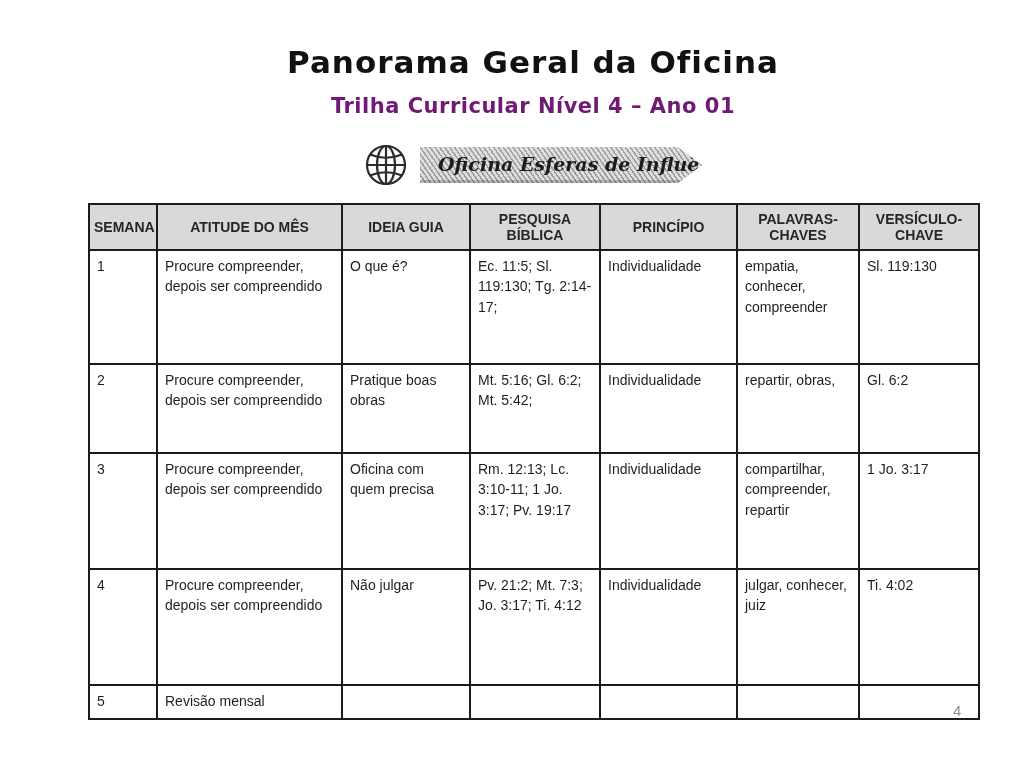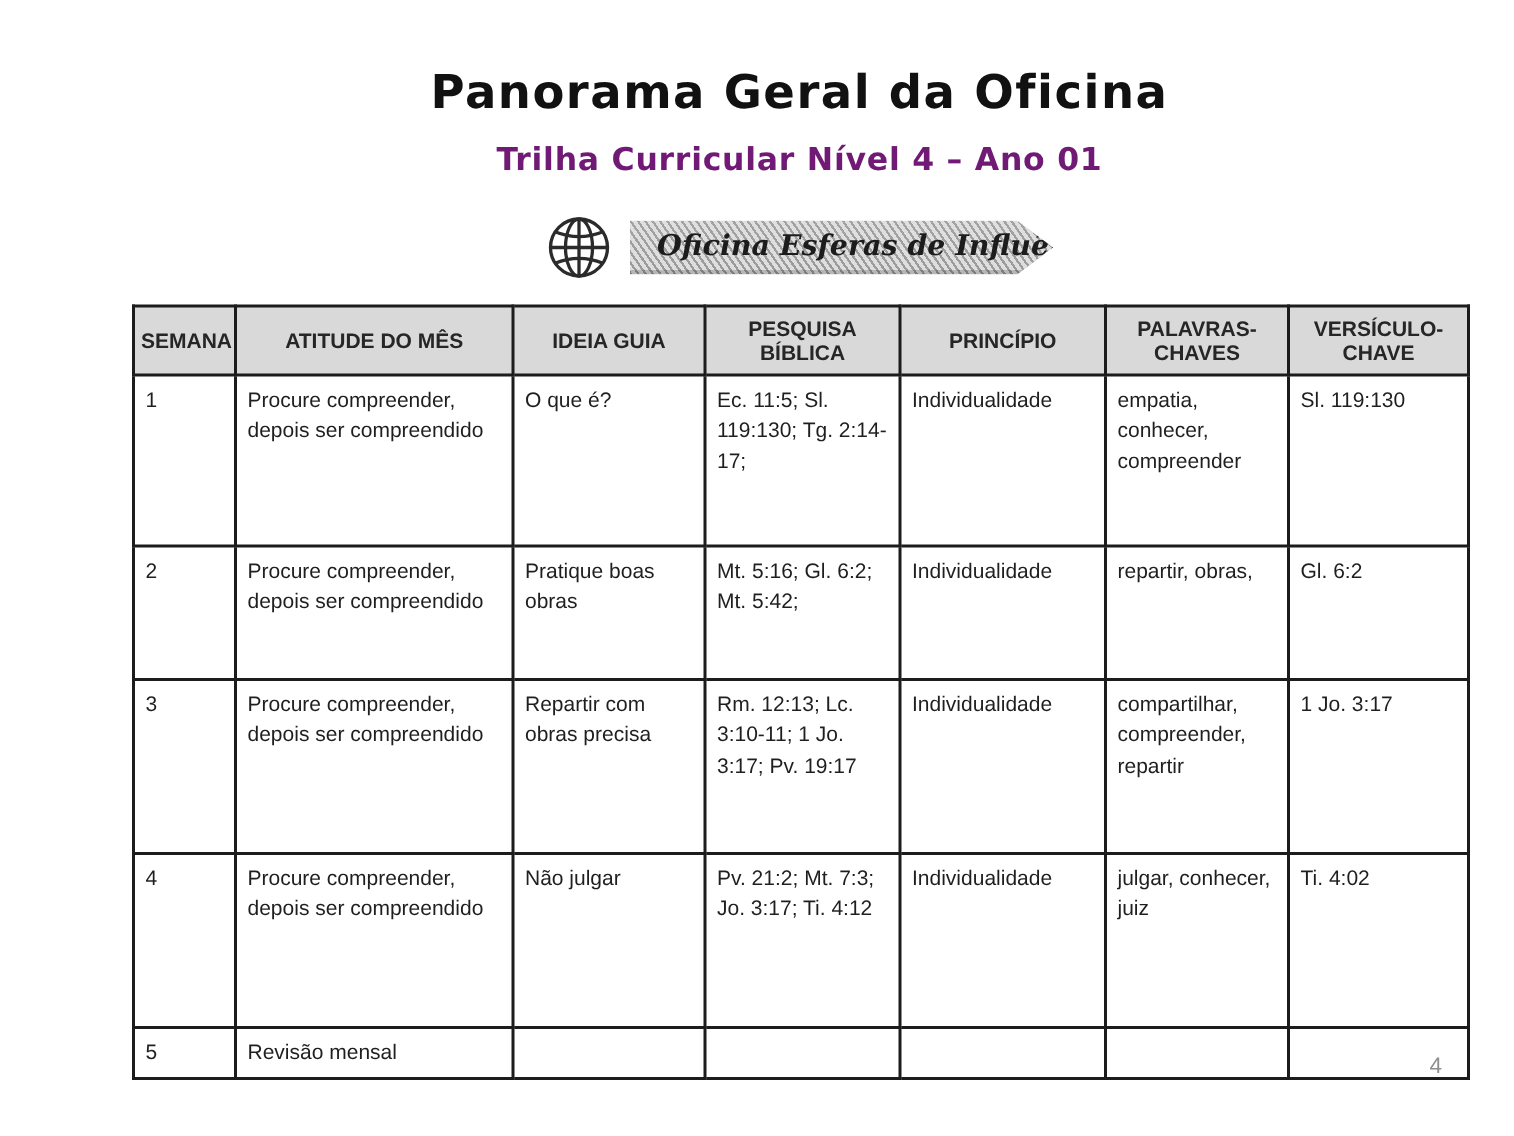--- a/index.html
+++ b/index.html
@@ -136,21 +136,21 @@
         <td>Procure compreender, depois ser compreendido</td>
         <td>Pratique boas obras</td>
         <td>Mt. 5:16; Gl. 6:2; Mt. 5:42;</td>
         <td>Individualidade</td>
         <td>repartir, obras,</td>
         <td>Gl. 6:2</td>
       </tr>
       <tr class="r3">
         <td>3</td>
         <td>Procure compreender, depois ser compreendido</td>
-        <td>Repartir com obras precisa</td>
+        <td>Oficina com quem precisa</td>
         <td>Rm. 12:13; Lc. 3:10-11; 1 Jo. 3:17; Pv. 19:17</td>
         <td>Individualidade</td>
         <td>compartilhar, compreender, repartir</td>
         <td>1 Jo. 3:17</td>
       </tr>
       <tr class="r4">
         <td>4</td>
         <td>Procure compreender, depois ser compreendido</td>
         <td>Não julgar</td>
         <td>Pv. 21:2; Mt. 7:3; Jo. 3:17; Ti. 4:12</td>

